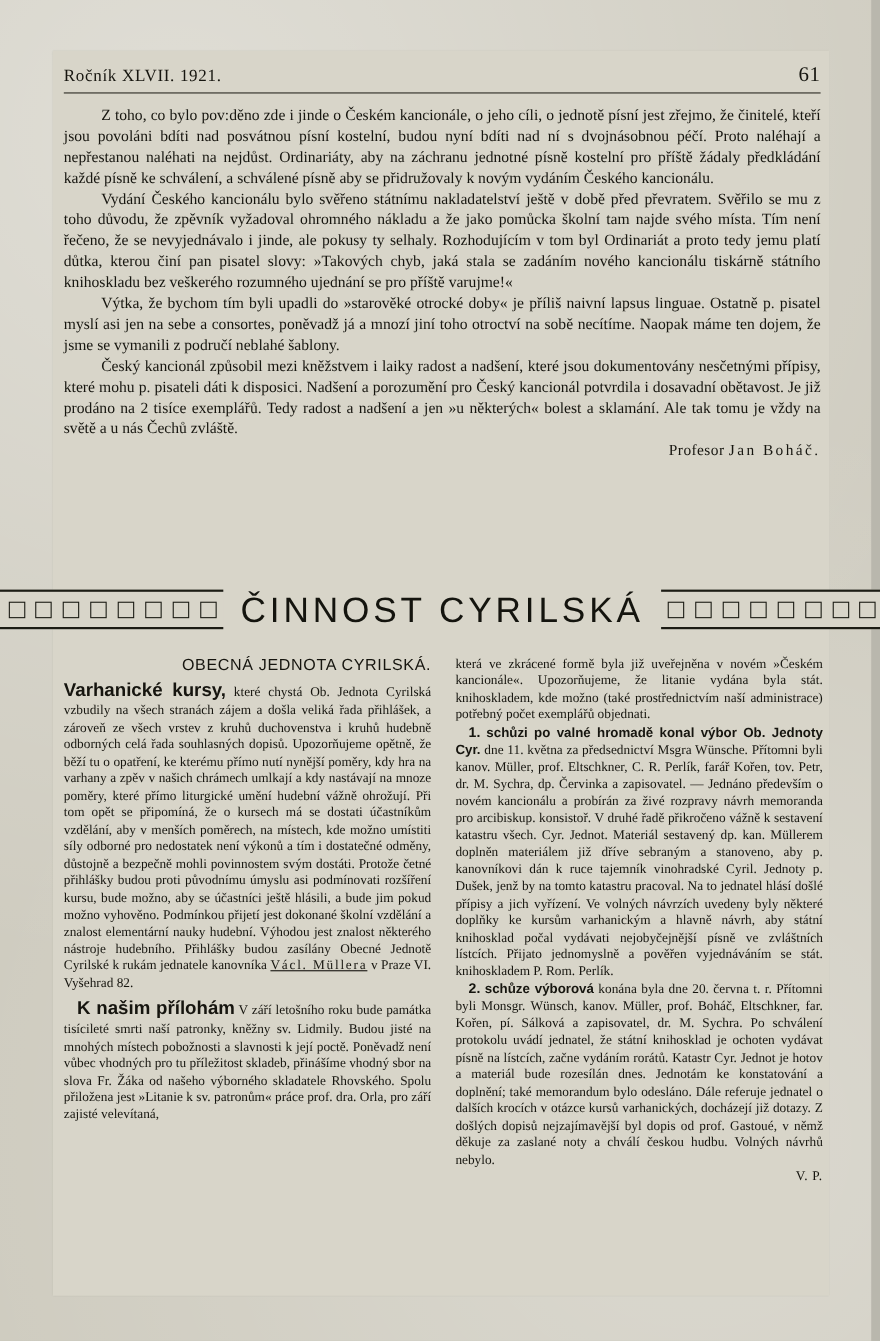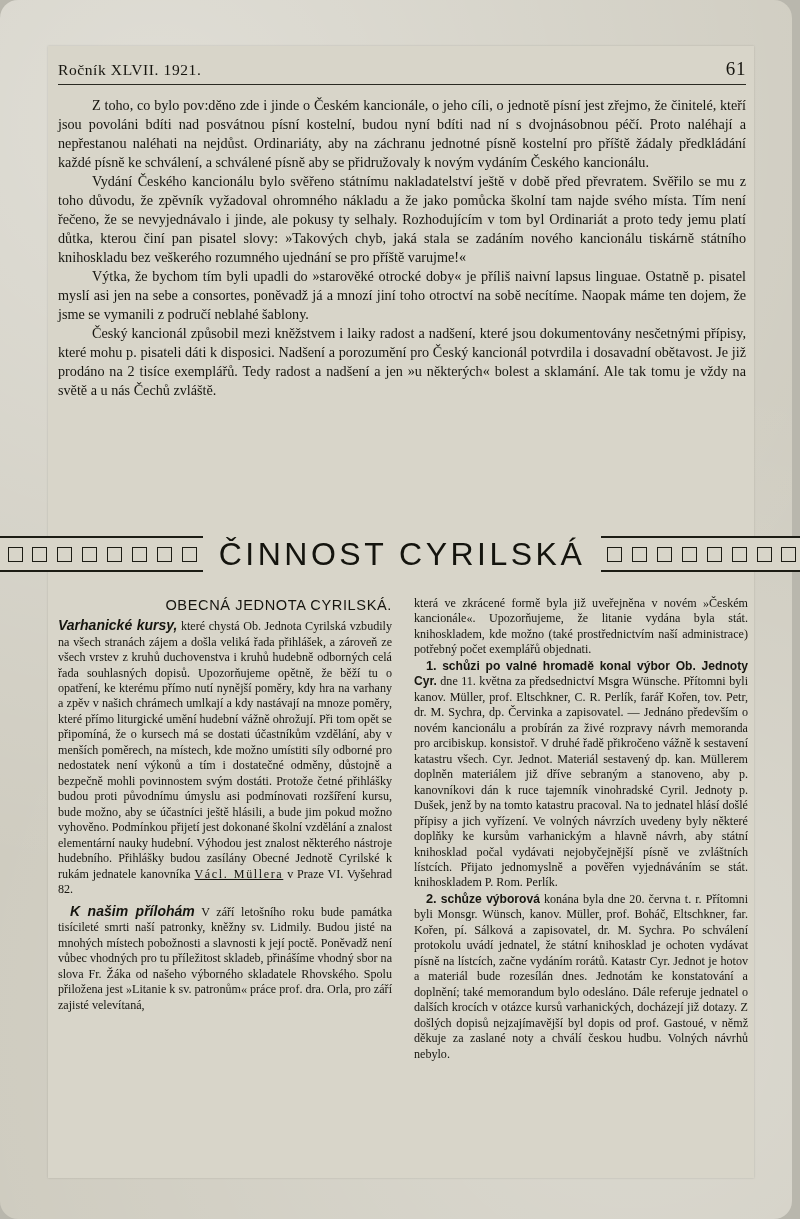--- a/index.html
+++ b/index.html
@@ -17,21 +17,20 @@
     position: relative;
     width: 792px;
     height: 1219px;
     background: #cfccc0;
     background-image:
       radial-gradient(circle at 20% 10%, rgba(255,255,255,0.35), rgba(255,255,255,0) 60%),
       radial-gradient(circle at 80% 85%, rgba(255,255,255,0.25), rgba(255,255,255,0) 55%);
     box-sizing: border-box;
     padding: 0;
     color: #16150f;
-    border-radius: 18px;
   }
   .sheet {
     position: absolute;
     left: 48px;
     top: 46px;
     width: 706px;
     height: 1132px;
     background: #d8d5c9;
     box-shadow: 0 0 2px rgba(0,0,0,0.15);
   }
@@ -164,22 +163,21 @@
     font-size: 14.6px;
     font-weight: 400;
     font-family: "Liberation Sans", sans-serif;
     letter-spacing: 0.6px;
     text-indent: 0;
     text-align: right;
   }
   .lead {
     font-family: "Liberation Sans", sans-serif;
     font-weight: 700;
-    font-size: 14px;
-    font-style: italic;
+    font-size: 17px;
   }
   .semib {
     font-family: "Liberation Sans", sans-serif;
     font-weight: 700;
   }
   .sp {
     letter-spacing: 1.6px;
     text-decoration: underline;
   }
   .num {
@@ -203,20 +201,23 @@
     <div class="issue">Ročník XLVII. 1921.</div>
     <div class="pageno">61</div>
   </div>
   <div class="rule"></div>
 
   <div class="body-top">
     <p>Z toho, co bylo pov:děno zde i jinde o Českém kancionále, o jeho cíli, o jednotě písní jest zřejmo, že činitelé, kteří jsou povoláni bdíti nad posvátnou písní kostelní, budou nyní bdíti nad ní s dvojnásobnou péčí. Proto naléhají a nepřestanou naléhati na nejdůst. Ordinariáty, aby na záchranu jednotné písně kostelní pro příště žádaly předkládání každé písně ke schválení, a schválené písně aby se přidružovaly k novým vydáním Českého kancionálu.</p>
     <p>Vydání Českého kancionálu bylo svěřeno státnímu nakladatelství ještě v době před převratem. Svěřilo se mu z toho důvodu, že zpěvník vyžadoval ohromného nákladu a že jako pomůcka školní tam najde svého místa. Tím není řečeno, že se nevyjednávalo i jinde, ale pokusy ty selhaly. Rozhodujícím v tom byl Ordinariát a proto tedy jemu platí důtka, kterou činí pan pisatel slovy: »Takových chyb, jaká stala se zadáním nového kancionálu tiskárně státního knihoskladu bez veškerého rozumného ujednání se pro příště varujme!«</p>
     <p>Výtka, že bychom tím byli upadli do »starověké otrocké doby« je příliš naivní lapsus linguae. Ostatně p. pisatel myslí asi jen na sebe a consortes, poněvadž já a mnozí jiní toho otroctví na sobě necítíme. Naopak máme ten dojem, že jsme se vymanili z područí neblahé šablony.</p>
     <p>Český kancionál způsobil mezi kněžstvem i laiky radost a nadšení, které jsou dokumentovány nesčetnými přípisy, které mohu p. pisateli dáti k disposici. Nadšení a porozumění pro Český kancionál potvrdila i dosavadní obětavost. Je již prodáno na 2 tisíce exemplářů. Tedy radost a nadšení a jen »u některých« bolest a sklamání. Ale tak tomu je vždy na světě a u nás Čechů zvláště.</p>
+    <div class="sign">
+      <span>Profesor </span><span class="spaced">Jan Boháč.</span>
+    </div>
   </div>
 
   <div class="banner">
     <div class="orn left">
       <span class="endbar"></span>
       <span class="sq"></span>
       <span class="sq"></span>
       <span class="sq"></span>
       <span class="sq"></span>
       <span class="sq"></span>
@@ -255,15 +256,16 @@
     <div class="col">
       <p class="noindent">která ve zkrácené formě byla již uveřejněna v novém »Českém kancionále«. Upozorňujeme, že litanie vydána byla stát. knihoskladem, kde možno (také prostřednictvím naší administrace) potřebný počet exemplářů objednati.</p>
       <p>
         <span class="num">1.</span>
         <span class="semib">schůzi po valné hromadě konal výbor Ob. Jednoty Cyr.</span><span> dne 11. května za předsednictví Msgra Wünsche. Přítomni byli kanov. Müller, prof. Eltschkner, C. R. Perlík, farář Kořen, tov. Petr, dr. M. Sychra, dp. Červinka a zapisovatel. — Jednáno především o novém kancionálu a probírán za živé rozpravy návrh memoranda pro arcibiskup. konsistoř. V druhé řadě přikročeno vážně k sestavení katastru všech. Cyr. Jednot. Materiál sestavený dp. kan. Müllerem doplněn materiálem již dříve sebraným a stanoveno, aby p. kanovníkovi dán k ruce tajemník vinohradské Cyril. Jednoty p. Dušek, jenž by na tomto katastru pracoval. Na to jednatel hlásí došlé přípisy a jich vyřízení. Ve volných návrzích uvedeny byly některé doplňky ke kursům varhanickým a hlavně návrh, aby státní knihosklad počal vydávati nejobyčejnější písně ve zvláštních lístcích. Přijato jednomyslně a pověřen vyjednáváním se stát. knihoskladem P. Rom. Perlík.</span>
       </p>
       <p>
         <span class="num">2.</span>
         <span class="semib">schůze výborová</span><span> konána byla dne 20. června t. r. Přítomni byli Monsgr. Wünsch, kanov. Müller, prof. Boháč, Eltschkner, far. Kořen, pí. Sálková a zapisovatel, dr. M. Sychra. Po schválení protokolu uvádí jednatel, že státní knihosklad je ochoten vydávat písně na lístcích, začne vydáním rorátů. Katastr Cyr. Jednot je hotov a materiál bude rozesílán dnes. Jednotám ke konstatování a doplnění; také memorandum bylo odesláno. Dále referuje jednatel o dalších krocích v otázce kursů varhanických, docházejí již dotazy. Z došlých dopisů nejzajímavější byl dopis od prof. Gastoué, v němž děkuje za zaslané noty a chválí českou hudbu. Volných návrhů nebylo.</span>
       </p>
+      <div class="closing">V. P.</div>
     </div>
   </div>
 </div>
 
 </body></html>

